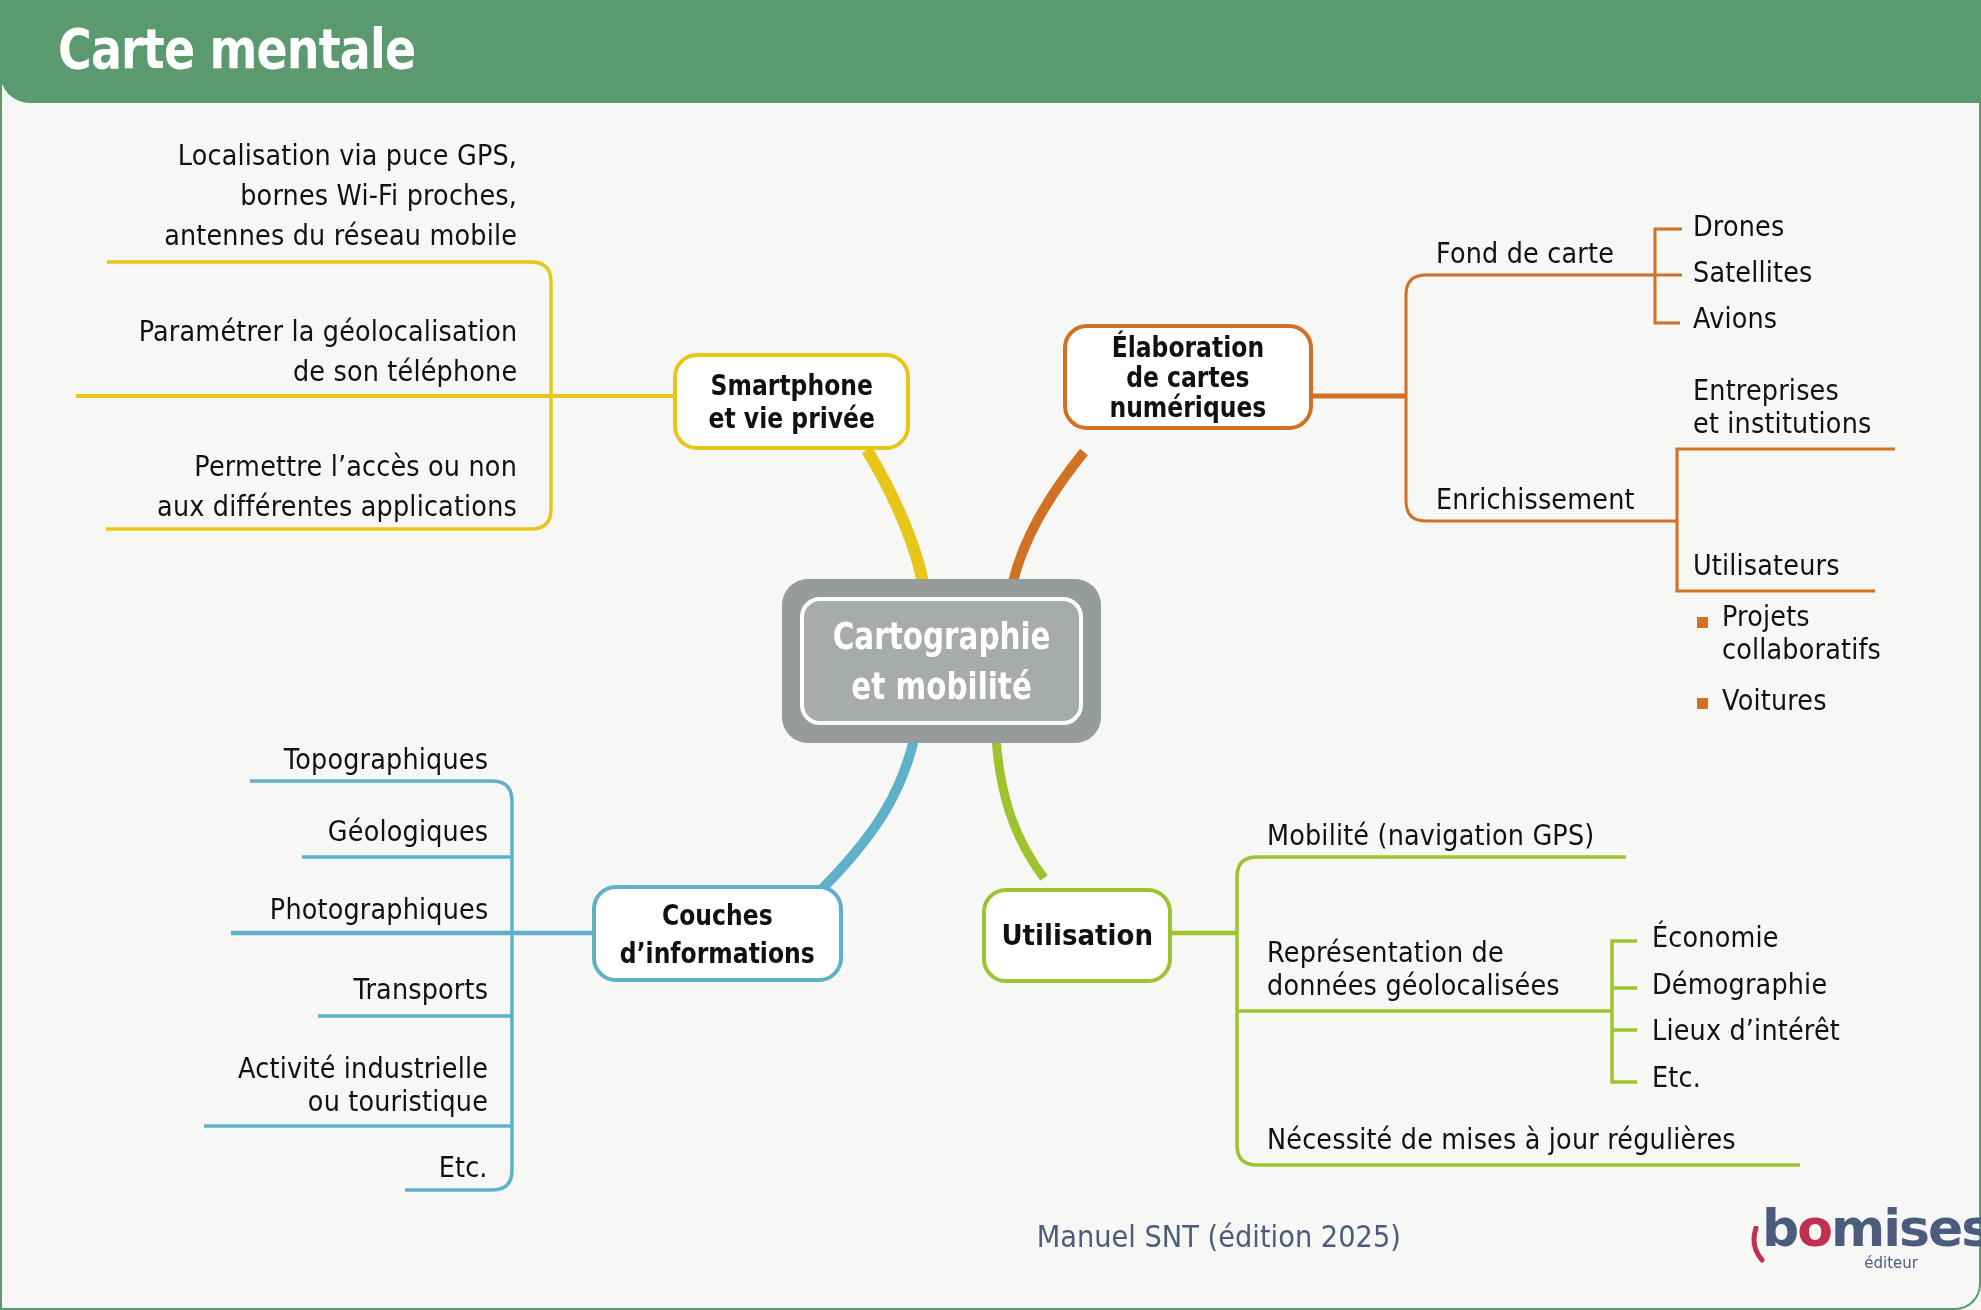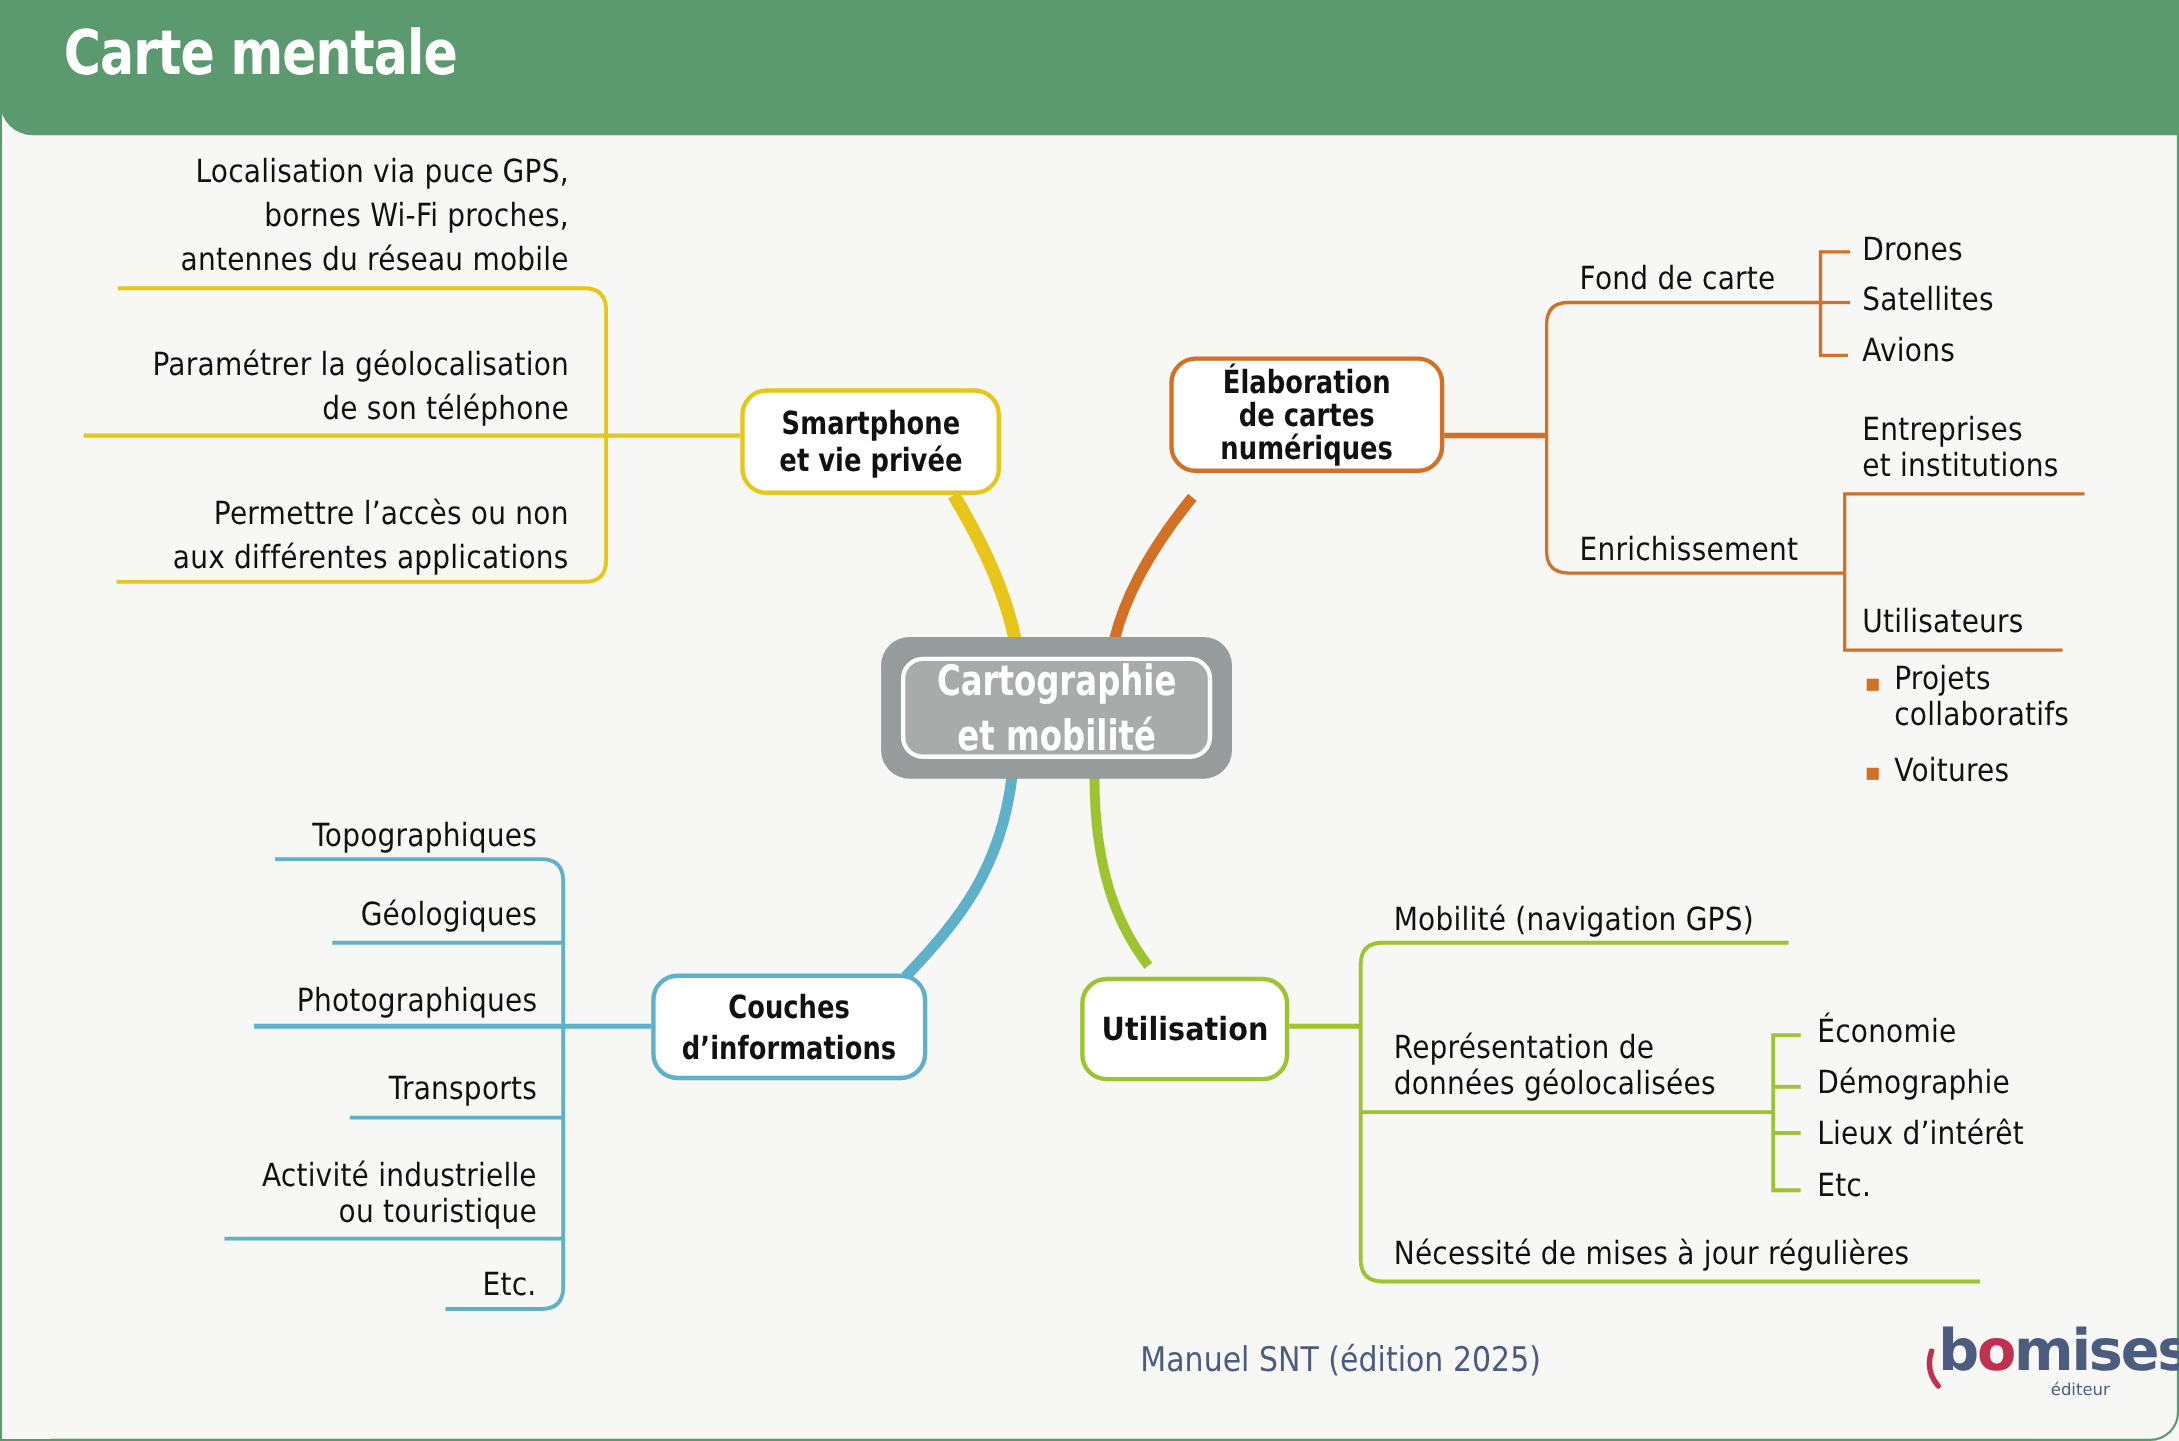--- a/index.html
+++ b/index.html
@@ -1,33 +1,33 @@
 <!DOCTYPE html>
 <html><head>
 <meta charset="utf-8">
 <style>
   html, body { margin: 0; padding: 0; }
   body { width: 1981px; height: 1310px; position: relative; background: #f7f7f5; overflow: hidden;
          font-family: "DejaVu Sans Condensed", "DejaVu Sans", sans-serif; color: #111; }
   .frame { position: absolute; left: 0; top: 0; width: 1977px; height: 1306px; border: 2px solid #5a9a6e;
            border-top: none; border-radius: 0 0 26px 0; box-sizing: border-box; width: 1981px; height: 1310px; }
-  .header { position: absolute; left: 0; top: 0; width: 1981px; height: 123px; background: #5a9a6e;
+  .header { position: absolute; left: 0; top: 0; width: 1981px; height: 103px; background: #5a9a6e;
             border-bottom-left-radius: 30px; text-align: right; }
   .header-title { position: absolute; left: 58px; top: 14px; color: #fff; font-family: "DejaVu Sans", sans-serif;
                   font-weight: bold; font-size: 56px; letter-spacing: -1px; transform: scaleX(0.82); transform-origin: left top; line-height: 70px; }
   svg.lines { position: absolute; left: 0; top: 0; }
   .t { position: absolute; font-size: 29px; line-height: 34px; white-space: nowrap; color: #111;
        font-family: "DejaVu Sans", sans-serif; letter-spacing: 0.2px; transform: scaleX(0.88); }
   .tr { text-align: right; transform-origin: right top; }
   .tl { text-align: left; transform-origin: left top; }
   .node { position: absolute; box-sizing: border-box; background: #fff; border-radius: 24px; border: 4px solid;
           display: flex; align-items: center; justify-content: center; text-align: center;
           font-weight: bold; font-size: 29px; line-height: 33px; font-family: "DejaVu Sans", sans-serif; }
   .node span { display: block; transform: scaleX(0.9); }
-  .central { position: absolute; left: 801px; top: 579px; width: 319px; height: 129px; box-sizing: border-box;
+  .central { position: absolute; left: 782px; top: 579px; width: 319px; height: 164px; box-sizing: border-box;
              border-radius: 26px; background: #969c9b; padding: 18px; }
   .central-inner { width: 100%; height: 100%; box-sizing: border-box; border: 4px solid #fff; border-radius: 20px;
                    background: #a7acab; display: flex; align-items: center; justify-content: center; text-align: center; }
   .central-inner span { color: #fff; font-weight: bold; font-size: 38px; line-height: 50px; font-family: "DejaVu Sans", sans-serif; transform: scaleX(0.88); display: block; }
   .bullet { position: absolute; width: 11px; height: 11px; }
   .footer-text { position: absolute; right: 580px; top: 1218px; font-size: 31px; color: #4b5c7e; font-family: "DejaVu Sans", sans-serif;
                  white-space: nowrap; transform: scaleX(0.88); transform-origin: right top; }
   .logo { position: absolute; left: 1748px; top: 1208px; width: 190px; height: 70px; }
   .logo-word { position: absolute; left: 14px; top: -8px; font-size: 52px; font-weight: bold; color: #4b5c7e;
                font-family: "DejaVu Sans", sans-serif; letter-spacing: -2px; line-height: 56px; }

